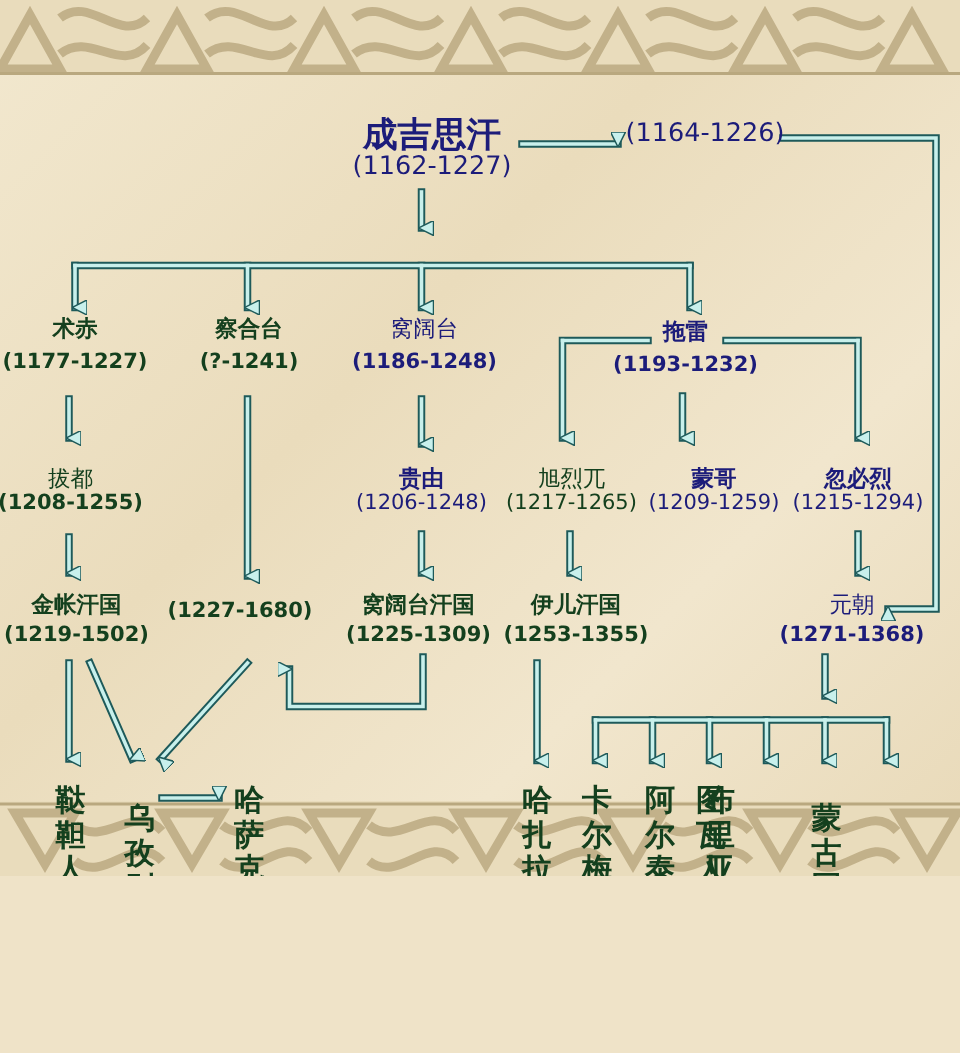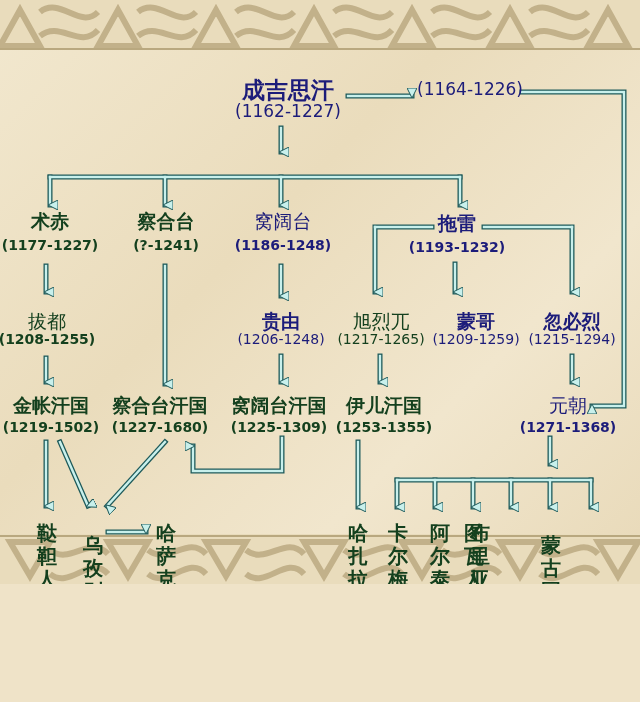--- a/index.html
+++ b/index.html
@@ -9,21 +9,21 @@
   .border svg { display:block; }
   .border.top { top:0; }
   .border.bottom { bottom:0; }
   .node { position:absolute; text-align:center; white-space:nowrap; transform:translateX(-50%); }
   .name { font-weight:bold; line-height:1.05; }
   .dates { line-height:1.1; }
   .green { color:#14401e; }
   .navy { color:#1c1c7a; }
   .big .name { font-size:23px; }
   .big .dates { font-size:17px; }
-  .mid .name { font-size:19px; }
+  .mid .name { font-size:15px; }
   .mid .dates { font-size:14px; font-weight:bold; }
   .thin .dates { font-weight:normal; }
   .vert { position:absolute; font-weight:bold; font-size:20px; line-height:23px; width:22px; text-align:center; word-break:break-all; transform:translateX(-50%); }
   svg.lines { position:absolute; left:0; top:0; }
 </style>
 </head>
 <body>
 
 <div id="canvas">
 
@@ -183,21 +183,20 @@
   <div class="node mid navy thin" style="left:572px; top:312px;">
     <div class="name">忽必烈</div>
     <div class="dates">(1215-1294)</div>
   </div>
 
   <div class="node mid green" style="left:51px; top:396px;">
     <div class="name">金帐汗国</div>
     <div class="dates" style="margin-top:4px">(1219-1502)</div>
   </div>
   <div class="node mid green" style="left:160px; top:396px;">
-    <div class="name">察合台汗国</div>
     <div class="dates" style="margin-top:4px">(1227-1680)</div>
   </div>
   <div class="node mid green" style="left:279px; top:396px;">
     <div class="name">窝阔台汗国</div>
     <div class="dates" style="margin-top:4px">(1225-1309)</div>
   </div>
   <div class="node mid green" style="left:384px; top:396px;">
     <div class="name">伊儿汗国</div>
     <div class="dates" style="margin-top:4px">(1253-1355)</div>
   </div>

